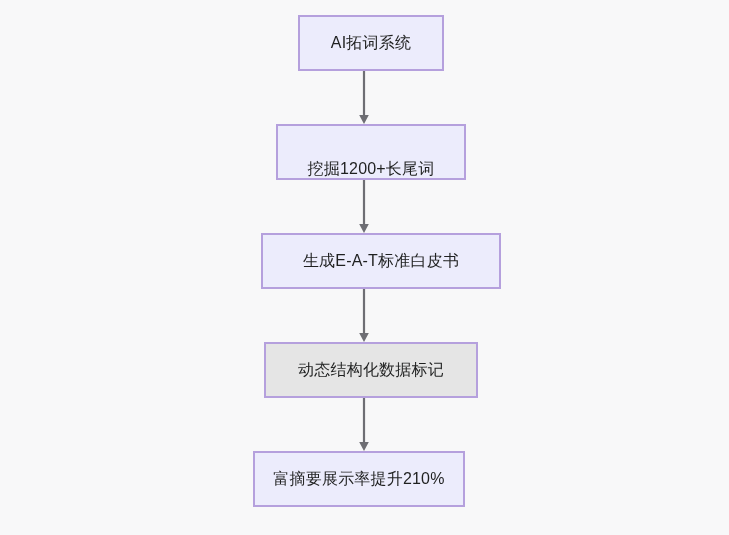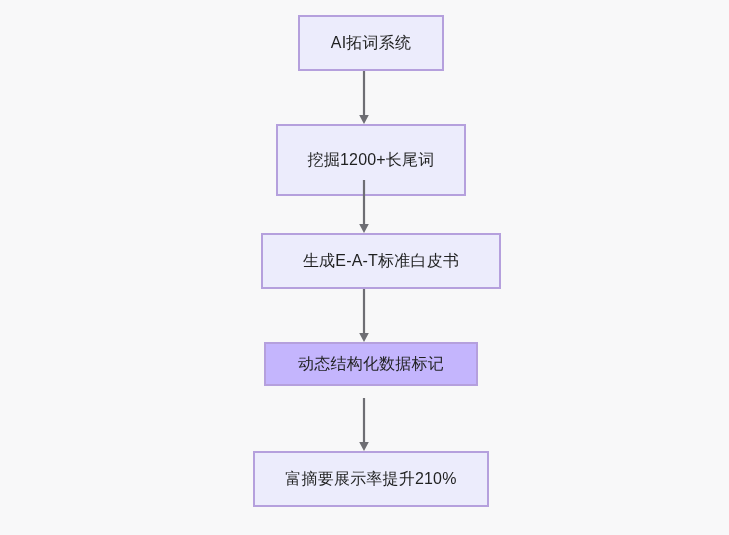--- a/index.html
+++ b/index.html
@@ -54,21 +54,21 @@
     <span class="node-label">AI拓词系统</span>
   </div>
 
   <div class="connector" id="edge-1-2" style="left: 357px; top: 71px; height: 53px;">
     <svg width="14" height="53" viewBox="0 0 14 53" aria-hidden="true">
       <line x1="7" y1="0" x2="7" y2="45" stroke="#6e6e74" stroke-width="2.2"></line>
       <polygon points="7,53 2.2,44 11.8,44" fill="#6e6e74"></polygon>
     </svg>
   </div>
 
-  <div class="node" id="node-2" style="left: 276px; top: 124px; width: 190px; height: 72px; background: rgb(236, 236, 252); border-color: rgb(181, 160, 221); color: rgb(31, 32, 32);">
+  <div class="node" id="node-2" style="left: 276px; top: 124px; width: 190px; height: 56px; background: rgb(236, 236, 252); border-color: rgb(181, 160, 221); color: rgb(31, 32, 32); align-items: flex-end;">
     <span class="node-label">挖掘1200+长尾词</span>
   </div>
 
   <div class="connector" id="edge-2-3" style="left: 357px; top: 180px; height: 53px;">
     <svg width="14" height="53" viewBox="0 0 14 53" aria-hidden="true">
       <line x1="7" y1="0" x2="7" y2="45" stroke="#6e6e74" stroke-width="2.2"></line>
       <polygon points="7,53 2.2,44 11.8,44" fill="#6e6e74"></polygon>
     </svg>
   </div>
 
@@ -76,28 +76,28 @@
     <span class="node-label">生成E-A-T标准白皮书</span>
   </div>
 
   <div class="connector" id="edge-3-4" style="left: 357px; top: 289px; height: 53px;">
     <svg width="14" height="53" viewBox="0 0 14 53" aria-hidden="true">
       <line x1="7" y1="0" x2="7" y2="45" stroke="#6e6e74" stroke-width="2.2"></line>
       <polygon points="7,53 2.2,44 11.8,44" fill="#6e6e74"></polygon>
     </svg>
   </div>
 
-  <div class="node" id="node-4" style="left: 264px; top: 342px; width: 214px; height: 44px; background: #c4b5fd; border-color: rgb(181, 160, 221); color: rgb(31, 32, 32);">
+  <div class="node" id="node-4" style="left: 264px; top: 342px; width: 214px; height: 56px; background: #e5e5e5; border-color: rgb(181, 160, 221); color: rgb(31, 32, 32);">
     <span class="node-label">动态结构化数据标记</span>
   </div>
 
   <div class="connector" id="edge-4-5" style="left: 357px; top: 398px; height: 53px;">
     <svg width="14" height="53" viewBox="0 0 14 53" aria-hidden="true">
       <line x1="7" y1="0" x2="7" y2="45" stroke="#6e6e74" stroke-width="2.2"></line>
       <polygon points="7,53 2.2,44 11.8,44" fill="#6e6e74"></polygon>
     </svg>
   </div>
 
-  <div class="node" id="node-5" style="left: 253px; top: 451px; width: 236px; height: 56px; background: rgb(236, 236, 252); border-color: rgb(181, 160, 221); color: rgb(31, 32, 32);">
+  <div class="node" id="node-5" style="left: 253px; top: 451px; width: 212px; height: 56px; background: rgb(236, 236, 252); border-color: rgb(181, 160, 221); color: rgb(31, 32, 32);">
     <span class="node-label">富摘要展示率提升210%</span>
   </div>
 
 </div>
 
 </body></html>

